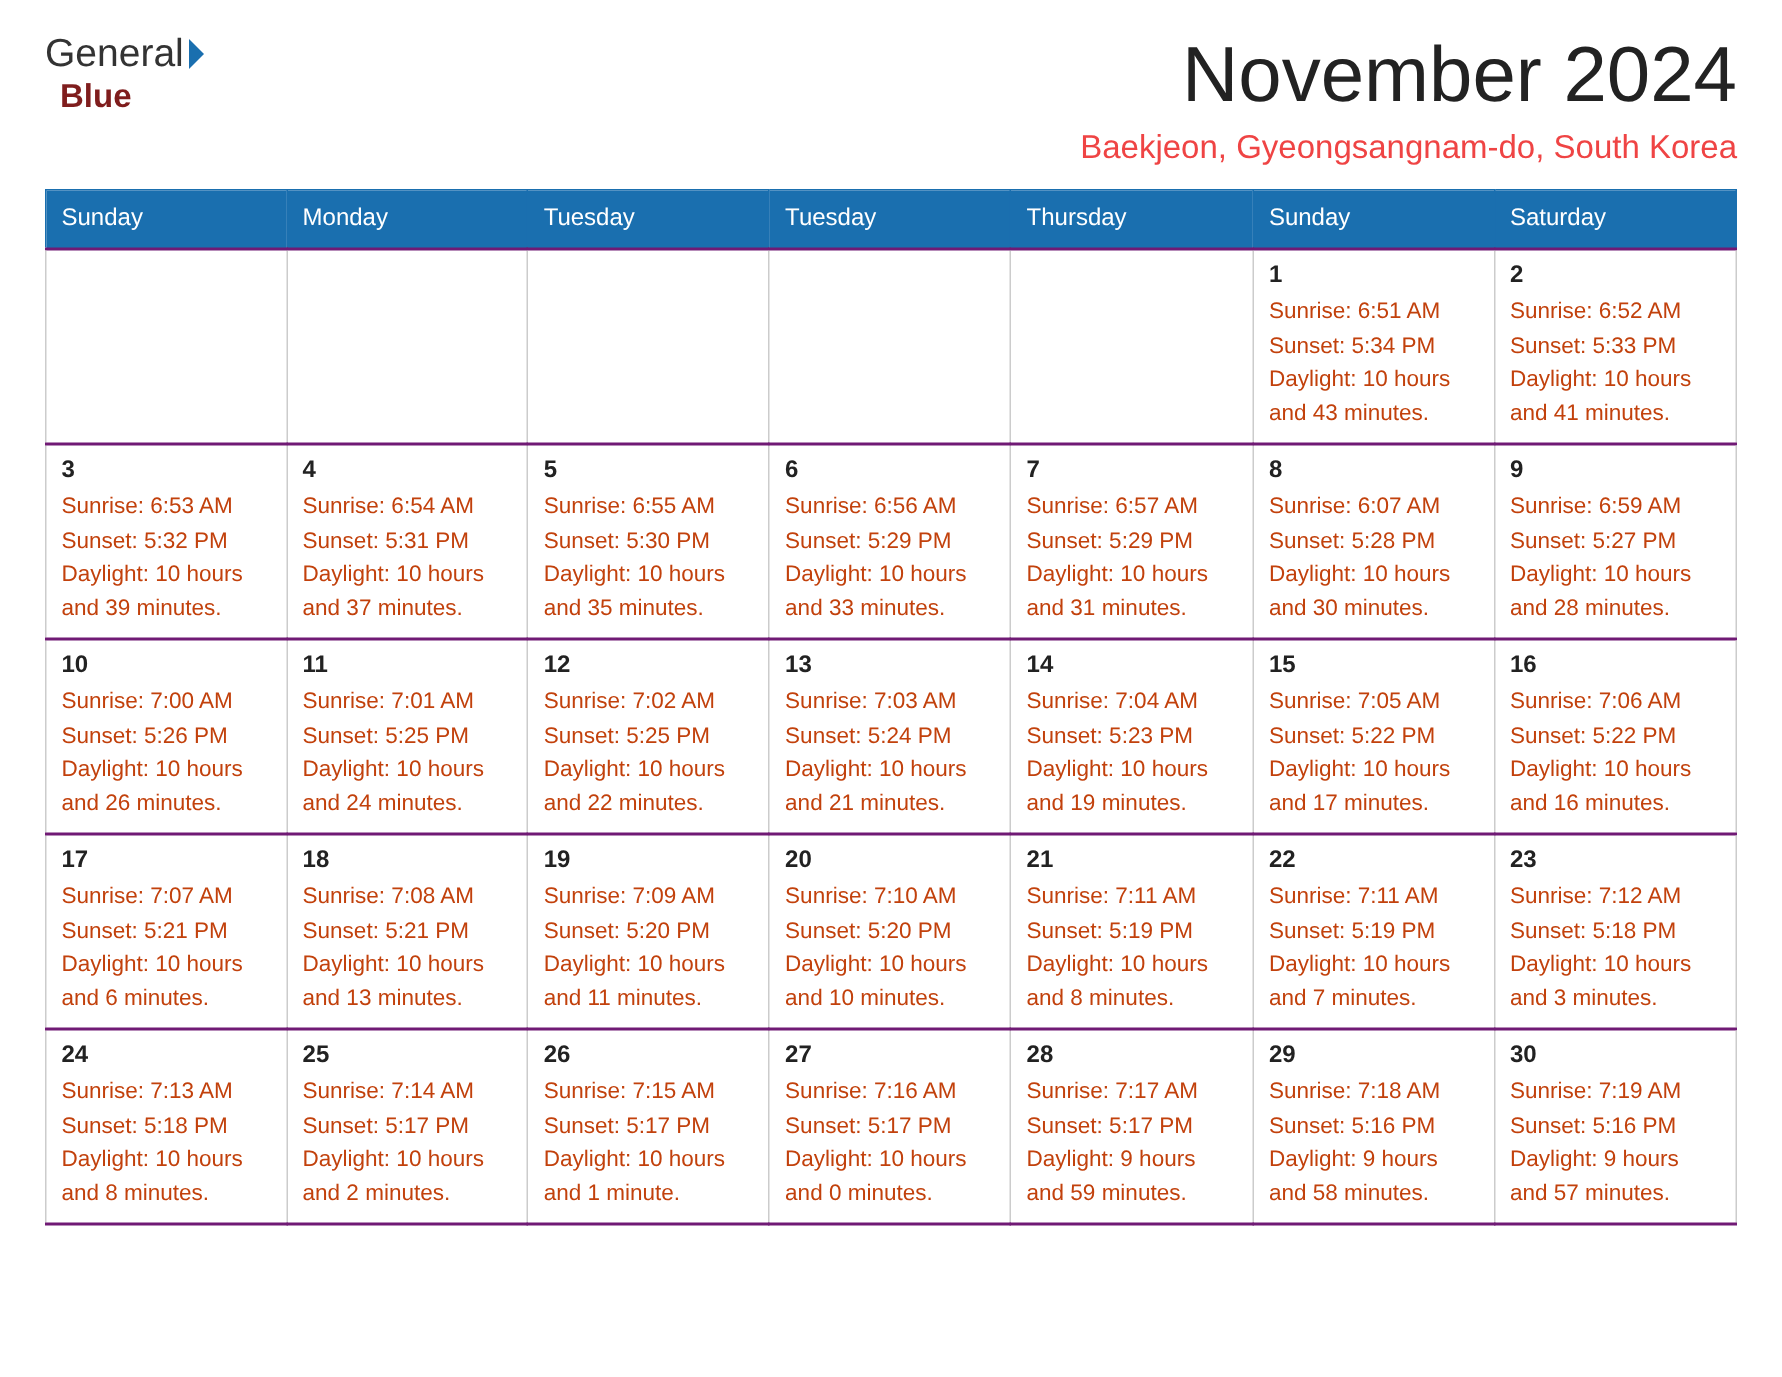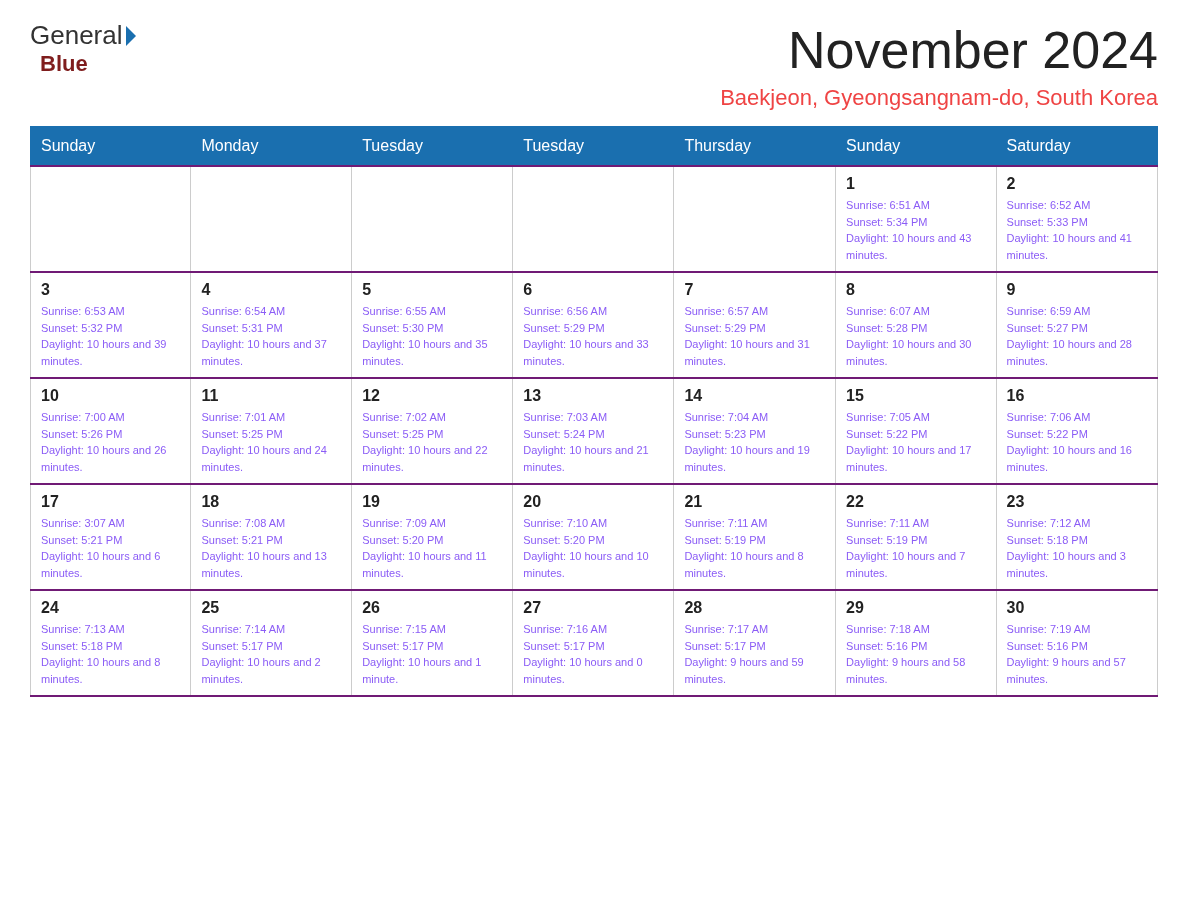--- a/index.html
+++ b/index.html
@@ -90,22 +90,22 @@
     .calendar tr {
       border-bottom: 2px solid #701a75;
     }
     .day-number {
       font-size: 16px;
       font-weight: bold;
       margin-bottom: 4px;
       color: #222;
     }
     .day-info {
-      font-size: 11px;
-      color: #8b5cf6;
+      font-size: 15px;
+      color: #c2410c;
       line-height: 1.5;
     }
     .empty-cell {
       background: #fff;
     }
   </style>
 </head>
 <body>
 
 <div class="header-area">
@@ -208,21 +208,21 @@
           <div class="day-info"><span>Sunrise: 7:05 AM</span><br><span>Sunset: 5:22 PM</span><br><span>Daylight: 10 hours and 17 minutes.</span></div>
         </td>
         <td>
           <div class="day-number">16</div>
           <div class="day-info"><span>Sunrise: 7:06 AM</span><br><span>Sunset: 5:22 PM</span><br><span>Daylight: 10 hours and 16 minutes.</span></div>
         </td>
       </tr>
       <tr>
         <td>
           <div class="day-number">17</div>
-          <div class="day-info"><span>Sunrise: 3:07 AM</span><br><span>Sunset: 5:21 PM</span><br><span>Daylight: 10 hours and 6 minutes.</span></div>
+          <div class="day-info"><span>Sunrise: 7:07 AM</span><br><span>Sunset: 5:21 PM</span><br><span>Daylight: 10 hours and 6 minutes.</span></div>
         </td>
         <td>
           <div class="day-number">18</div>
           <div class="day-info"><span>Sunrise: 7:08 AM</span><br><span>Sunset: 5:21 PM</span><br><span>Daylight: 10 hours and 13 minutes.</span></div>
         </td>
         <td>
           <div class="day-number">19</div>
           <div class="day-info"><span>Sunrise: 7:09 AM</span><br><span>Sunset: 5:20 PM</span><br><span>Daylight: 10 hours and 11 minutes.</span></div>
         </td>
         <td>

